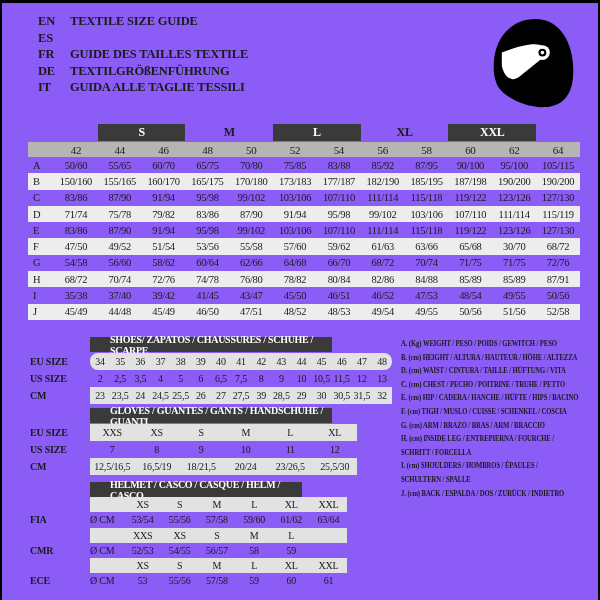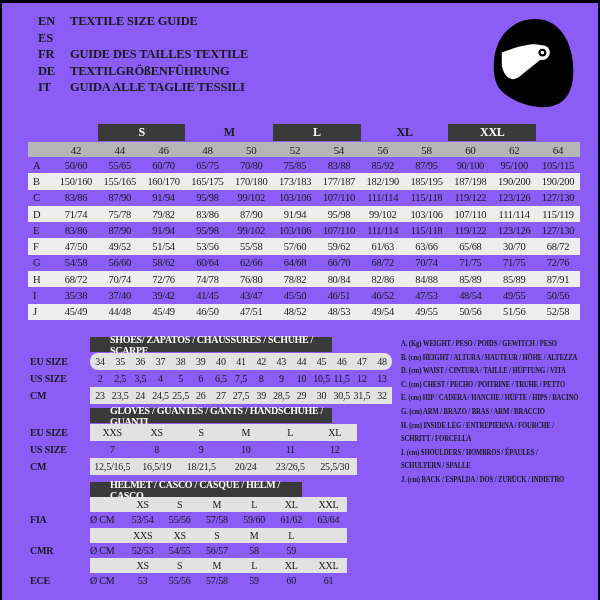--- a/index.html
+++ b/index.html
@@ -455,20 +455,23 @@
       <div class="legend-item">
         <div class="legend-line">D. (cm) WAIST / CINTURA / TAILLE / HÜFTUNG / VITA</div>
       </div>
       <div class="legend-item">
         <div class="legend-line">C. (cm) CHEST / PECHO / POITRINE / TRUHE / PETTO</div>
       </div>
       <div class="legend-item">
         <div class="legend-line">E. (cm) HIP / CADERA / HANCHE / HÜFTE / HIPS / BACINO</div>
       </div>
       <div class="legend-item">
+        <div class="legend-line">F. (cm) TIGH / MUSLO / CUISSE / SCHENKEL / COSCIA</div>
+      </div>
+      <div class="legend-item">
         <div class="legend-line">G. (cm) ARM / BRAZO / BRAS / ARM / BRACCIO</div>
       </div>
       <div class="legend-item">
         <div class="legend-line">H. (cm) INSIDE LEG / ENTREPIERNA / FOURCHE /</div>
         <div class="legend-line">SCHRITT / FORCELLA</div>
       </div>
       <div class="legend-item">
         <div class="legend-line">I. (cm) SHOULDERS / HOMBROS / ÉPAULES /</div>
         <div class="legend-line">SCHULTERN / SPALLE</div>
       </div>

